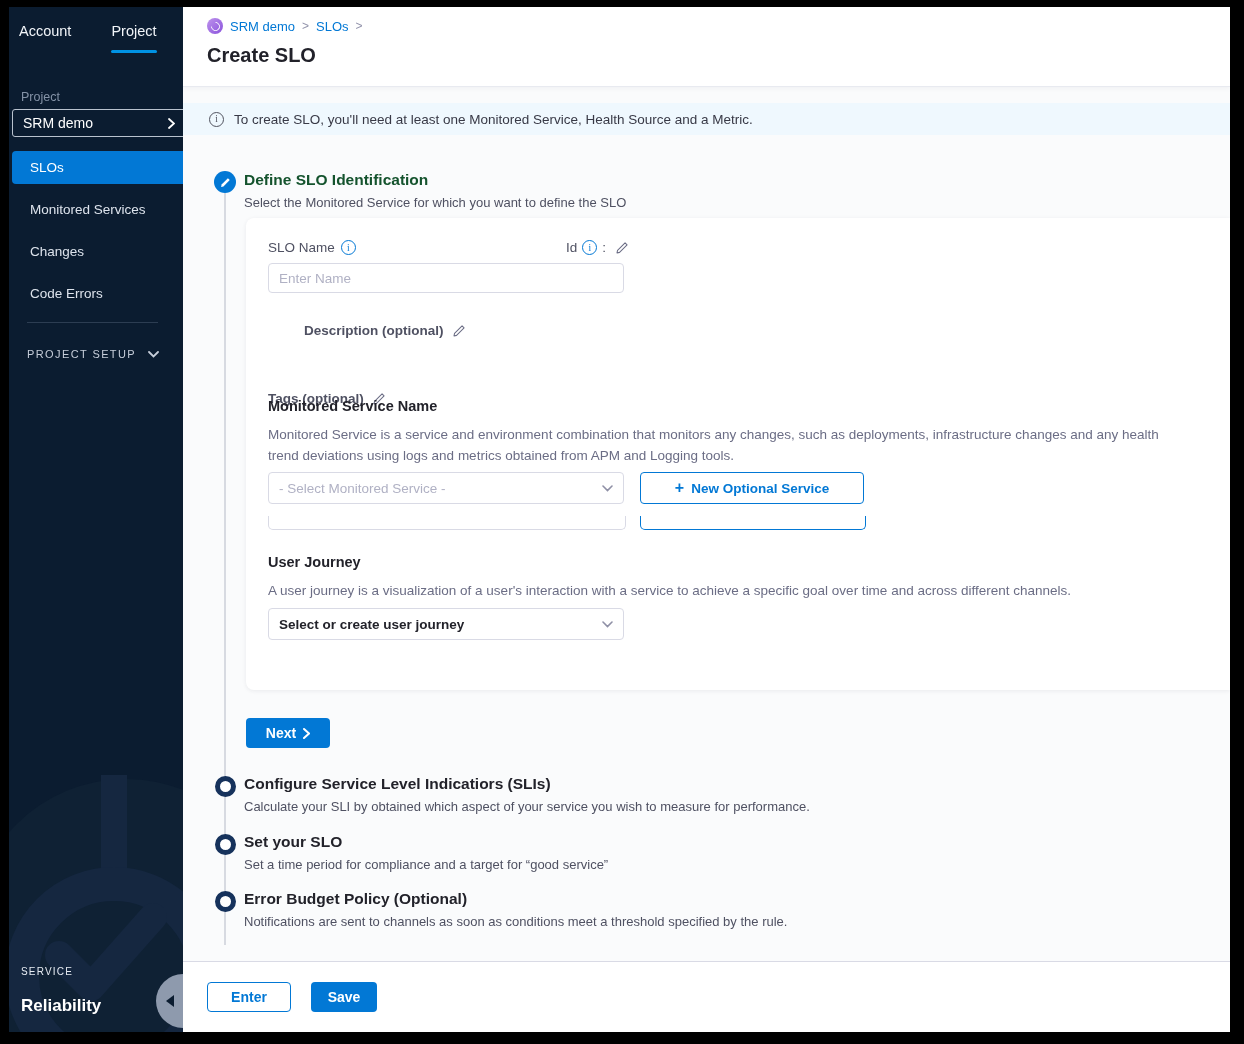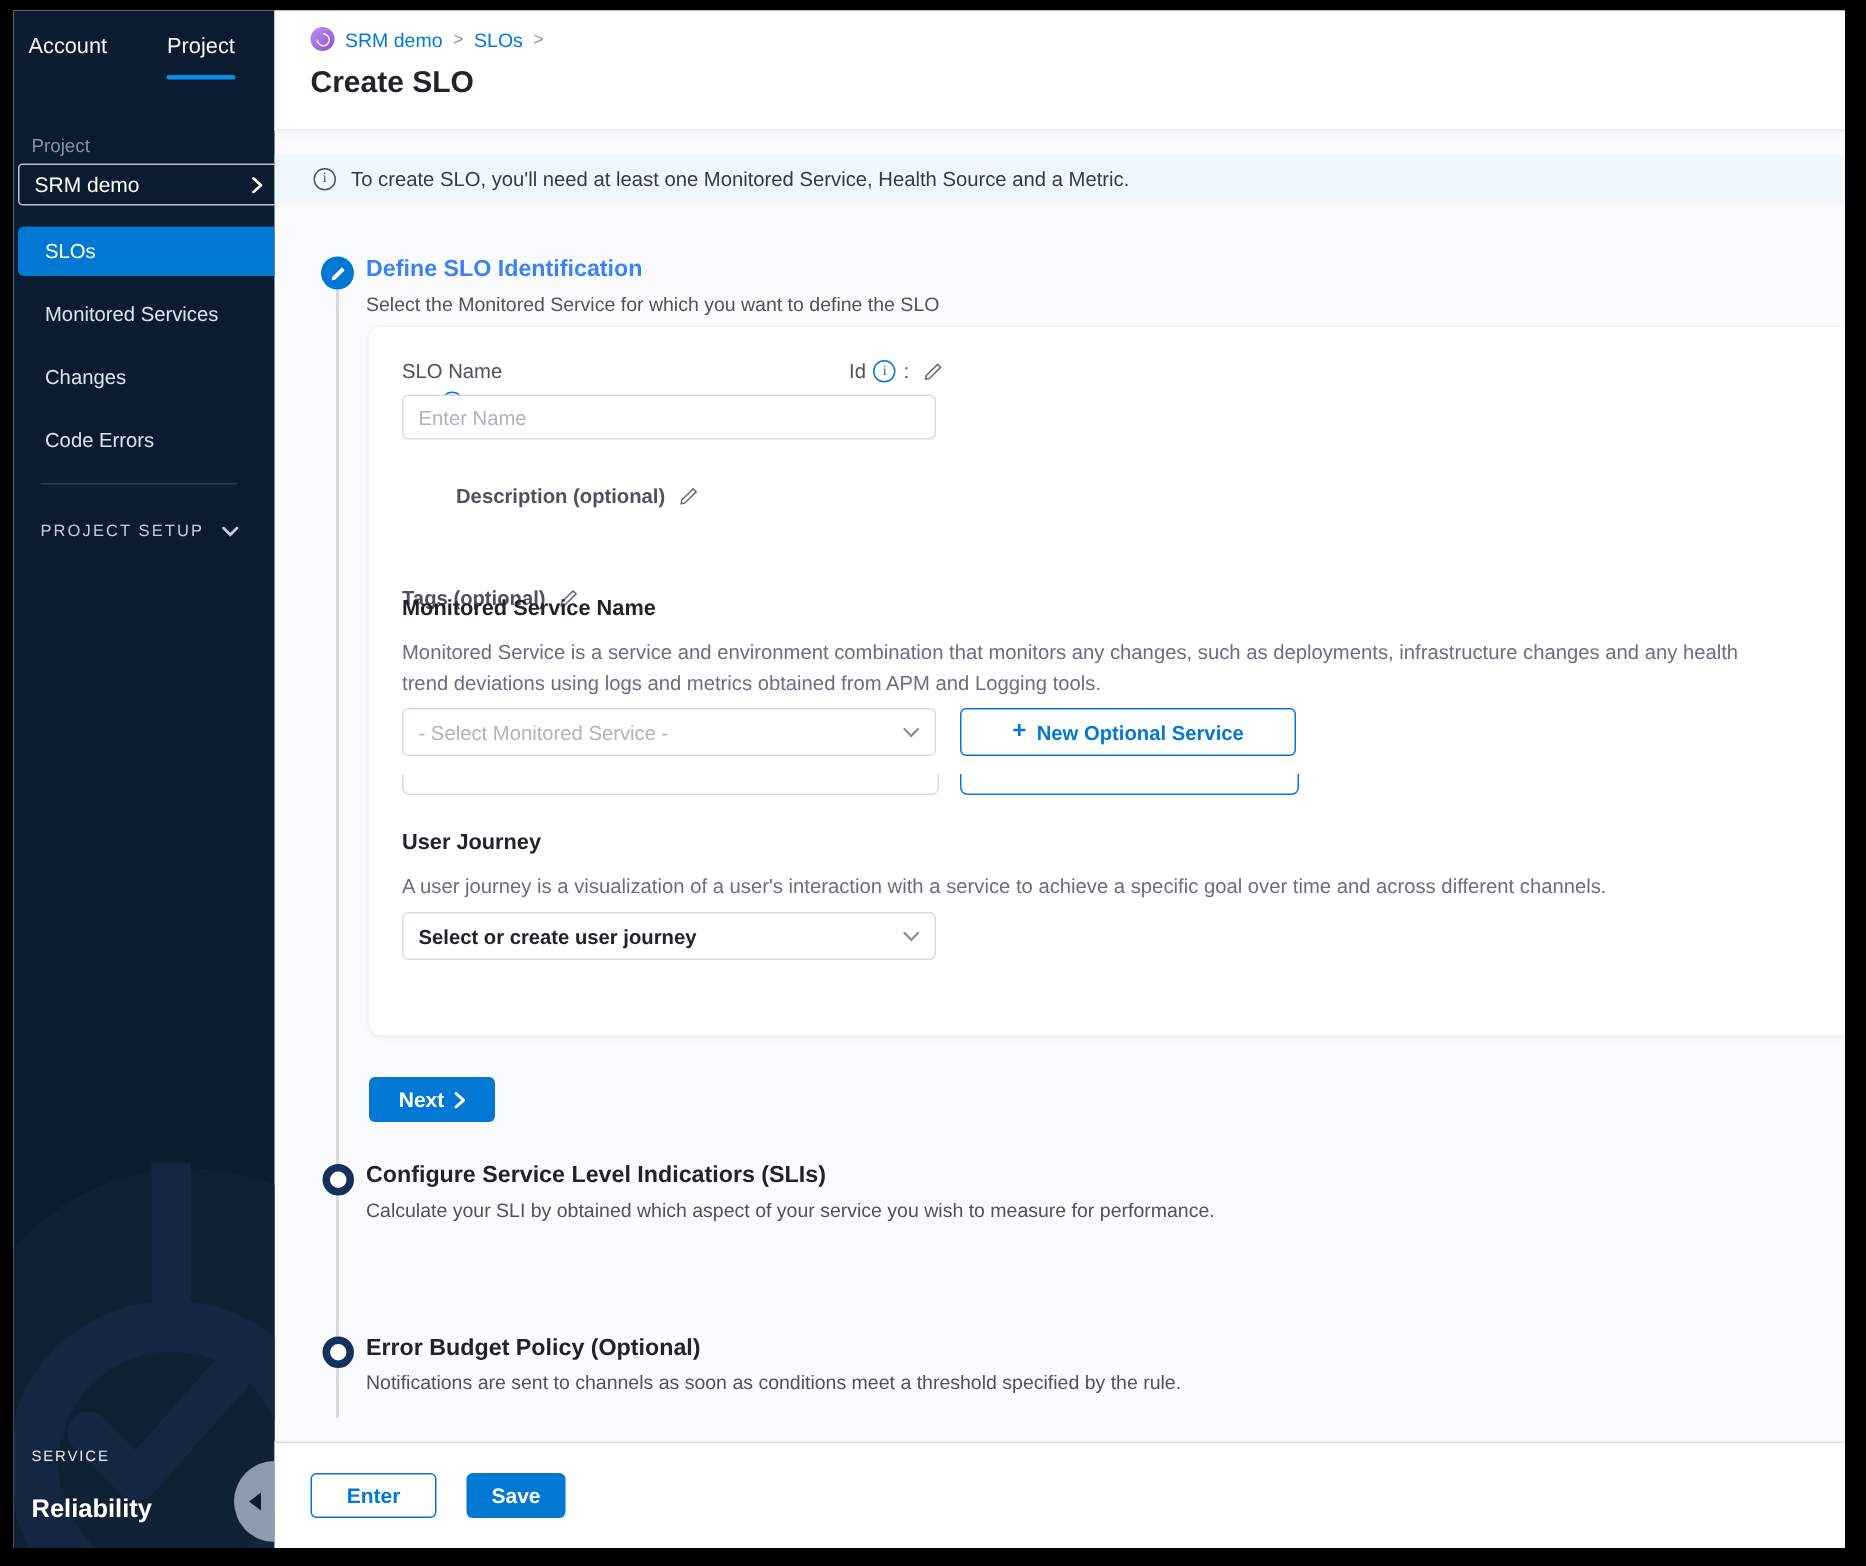--- a/index.html
+++ b/index.html
@@ -57,28 +57,28 @@
     display:flex;align-items:center;gap:10px;padding-left:26px;font-size:13.5px;color:#383946;}
   .i-circle{display:inline-flex;align-items:center;justify-content:center;width:13px;height:13px;
     border:1.2px solid #51535F;border-radius:50%;font-family:"Liberation Serif",serif;
     font-size:9.5px;color:#51535F;flex-shrink:0;font-style:normal;}
   .i-circle.blue{border-color:#0278D5;color:#0278D5;}
 
   .connector{position:absolute;left:41px;top:106px;height:752px;width:2px;background:#D7DAE1;}
 
   .step1-icon{position:absolute;left:31px;top:84px;width:22px;height:22px;border-radius:50%;background:#0278D5;
     display:flex;align-items:center;justify-content:center;z-index:2;}
-  .step1-title{position:absolute;left:61px;top:84px;font-size:15.5px;font-weight:700;color:#3b82f6;}
+  .step1-title{position:absolute;left:61px;top:84px;font-size:15.5px;font-weight:700;color:#14532d;}
   .step1-sub{position:absolute;left:61px;top:108px;font-size:13px;color:#4F5162;}
 
   
   .card{position:absolute;left:63px;top:131px;right:0;height:472px;background:#FFF;
     border-radius:8px 0 0 8px;box-shadow:0 1px 4px rgba(40,41,61,0.08);}
   .f-label{font-size:13.5px;color:#4F5162;}
-  .lbl-row{position:absolute;left:22px;top:22px;display:flex;align-items:center;gap:6px;flex-direction:column;}
+  .lbl-row{position:absolute;left:22px;top:22px;display:flex;align-items:center;gap:6px;}
   .id-row{position:absolute;left:320px;top:22px;display:flex;align-items:center;gap:5px;}
   .text-input{position:absolute;left:22px;top:45px;width:356px;height:30px;border:1px solid #D9DAE5;border-radius:4px;
     box-sizing:border-box;padding:0 10px;font-size:13.5px;color:#22222A;font-family:"Liberation Sans",sans-serif;outline:none;}
   .text-input::placeholder{color:#B0B1C4;}
   .opt-label{position:absolute;left:22px;display:flex;align-items:center;gap:8px;font-size:13.5px;font-weight:600;color:#4F5162;cursor:pointer;}
   .sec-heading{position:absolute;left:22px;font-size:14.5px;font-weight:700;color:#22222A;}
   .sec-desc{position:absolute;left:22px;width:910px;font-size:13.5px;line-height:21px;color:#6B6D85;}
   .select{position:absolute;height:32px;border:1px solid #D9DAE5;border-radius:4px;background:#FFF;box-sizing:border-box;
     display:flex;align-items:center;justify-content:space-between;padding:0 10px;font-size:13.5px;cursor:pointer;}
   .select .ph{color:#B0B1C4;}
@@ -267,20 +267,25 @@
         <svg width="7" height="11" viewBox="0 0 7 11">
             <path d="M1 1l5 4.5L1 10" stroke="#FFF" stroke-width="2" fill="none" stroke-linecap="round"></path>
           </svg>
       </button>
 
       <div class="wstep ws2">
         <div class="ring"></div>
         <div class="w-title">Configure Service Level Indicatiors (SLIs)</div>
         <div class="w-desc">Calculate your SLI by obtained which aspect of your service you wish to measure for performance.</div>
       </div>
+      <div class="wstep ws3">
+        <div class="ring"></div>
+        <div class="w-title">Set your SLO</div>
+        <div class="w-desc">Set a time period for compliance and a target for “good service”</div>
+      </div>
       <div class="wstep ws4">
         <div class="ring"></div>
         <div class="w-title">Error Budget Policy (Optional)</div>
         <div class="w-desc">Notifications are sent to channels as soon as conditions meet a threshold specified by the rule.</div>
       </div>
 
     </div>
 
     <div class="page-footer">
       <button class="btn btn-outline">Enter</button>

